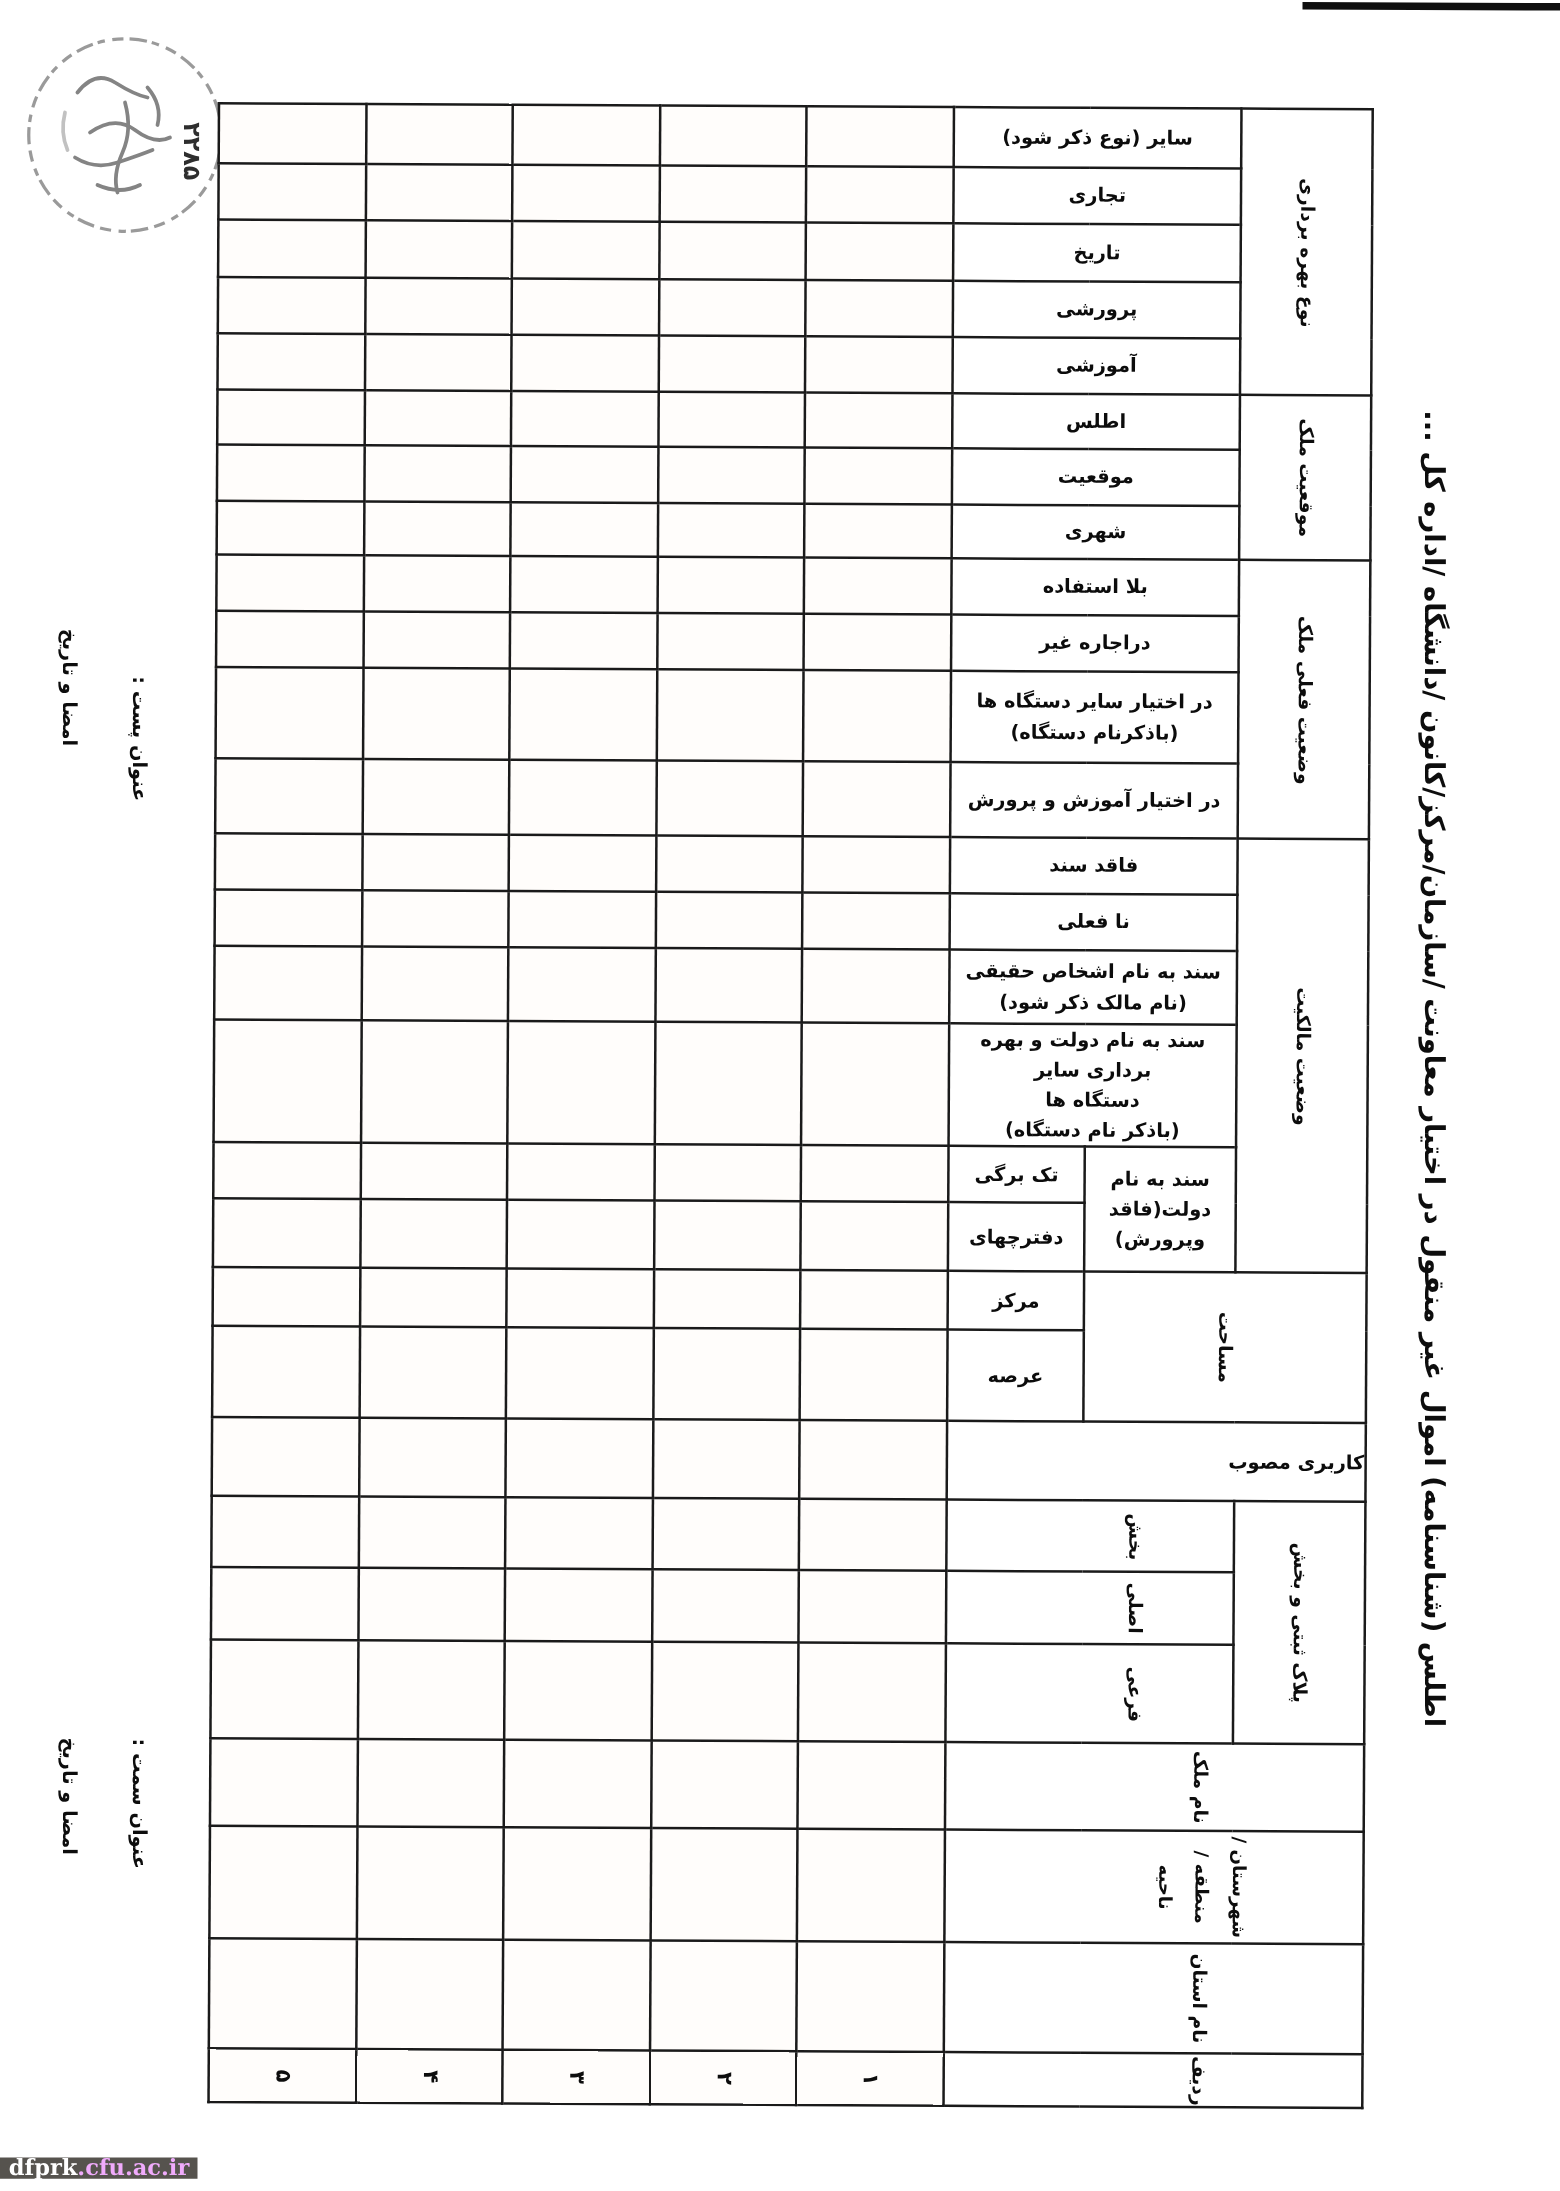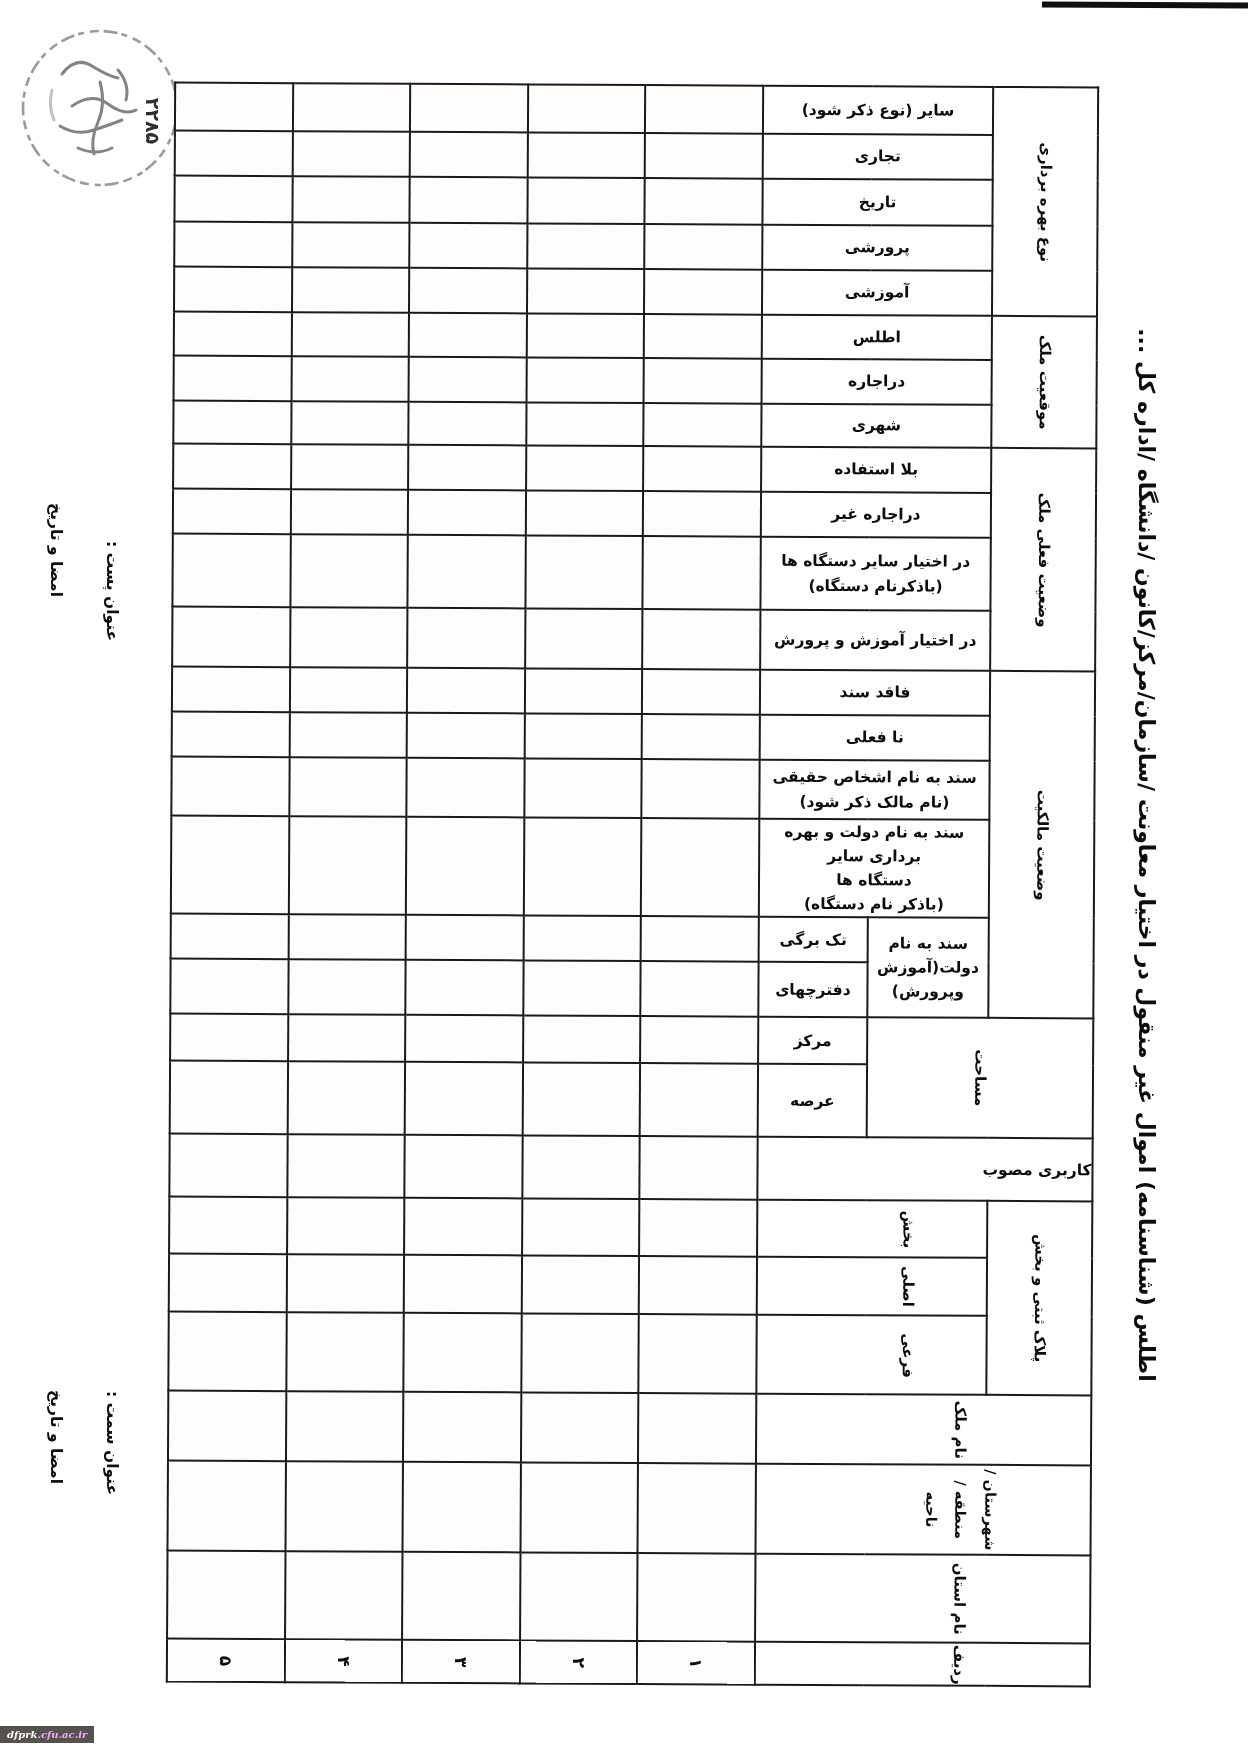--- a/index.html
+++ b/index.html
@@ -37,21 +37,21 @@
   }
   td.l span{white-space:pre-line;line-height:1.55;display:inline-block;}
   td.g{position:relative;}
   td.use{text-align:right;padding-right:16px;}
   .num-v{font-size:17px;}
   .cty{line-height:2.05;font-size:14.5px;}
   
   .watermark{
     position:absolute;left:0;top:1726px;height:17px;padding:0 7px;
     background:#56534e;display:flex;align-items:center;
-    font-family:"DejaVu Serif",serif;font-style:italic;font-weight:700;font-size:10px;
+    font-family:"DejaVu Serif",serif;font-weight:700;font-size:18px;
   }
   .wm-a{color:#ffffff;}
   .wm-b{color:#f0abfc;}
 </style>
 </head>
 <body>
 
 <div class="edge-bar"></div>
 
 <svg class="stamp" viewBox="0 0 176 176">
@@ -161,21 +161,21 @@
     <td class="g" rowspan="3">
           <span class="v">موقعیت ملک</span>
         </td>
   </tr>
   <tr style="height:45px">
     <td class="d"></td>
         <td class="d"></td>
         <td class="d"></td>
         <td class="d"></td>
         <td class="d"></td>
-    <td class="l" colspan="2"><span>دراجاره</span></td>
+    <td class="l" colspan="2"><span>موقعیت</span></td>
   </tr>
   <tr style="height:43px">
     <td class="d"></td>
         <td class="d"></td>
         <td class="d"></td>
         <td class="d"></td>
         <td class="d"></td>
     <td class="l" colspan="2"><span>شهری</span></td>
   </tr>
 
@@ -255,21 +255,21 @@
 (باذکر نام دستگاه)</span></td>
   </tr>
   <tr style="height:45px">
     <td class="d"></td>
         <td class="d"></td>
         <td class="d"></td>
         <td class="d"></td>
         <td class="d"></td>
     <td class="l"><span>تک برگی</span></td>
     <td class="l" rowspan="2"><span>سند به نام
-دولت(آموزش
+دولت(فاقد
 وپرورش)</span></td>
   </tr>
   <tr style="height:55px">
     <td class="d"></td>
         <td class="d"></td>
         <td class="d"></td>
         <td class="d"></td>
         <td class="d"></td>
     <td class="l"><span>دفترچهای</span></td>
   </tr>

